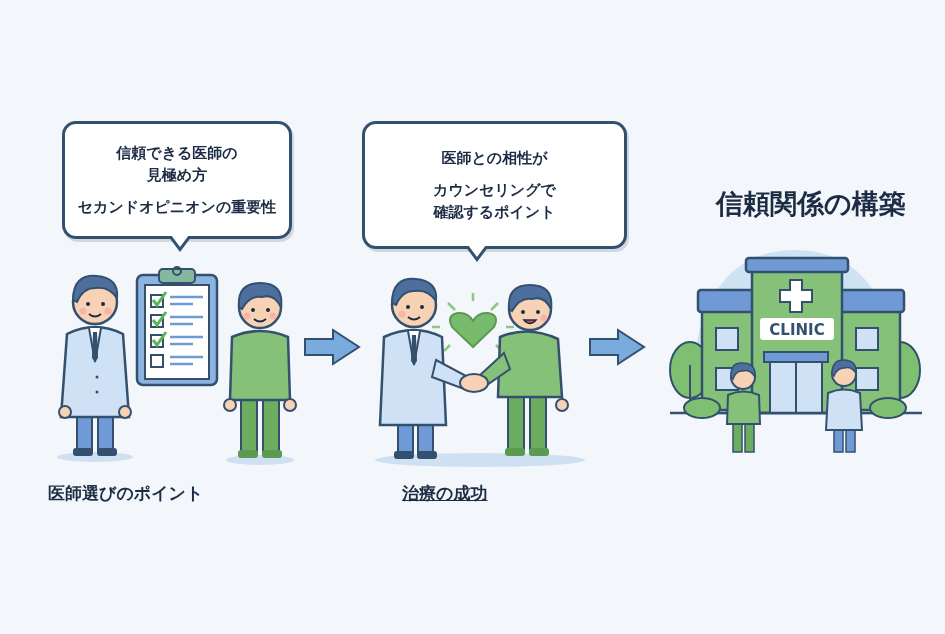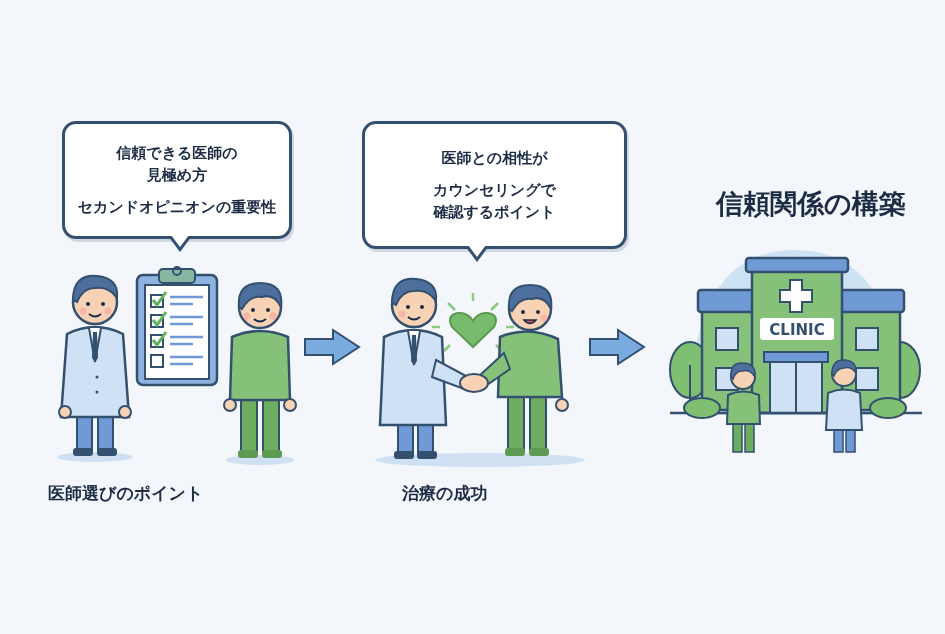--- a/index.html
+++ b/index.html
@@ -189,21 +189,21 @@
     <circle cx="192" cy="140" r="6" fill="#f7d2b5" stroke="#34506f" stroke-width="2"></circle>
     <circle cx="160" cy="44" r="21" fill="#f7d2b5" stroke="#34506f" stroke-width="2.5"></circle>
     <path d="M139 44 Q137 20 160 20 Q184 20 181 44 Q174 30 162 34 Q150 32 142 46 Z" fill="#4d6f9d" stroke="#34506f" stroke-width="2"></path>
     <circle cx="153" cy="47" r="2" fill="#1d2c45"></circle>
       <circle cx="168" cy="47" r="2" fill="#1d2c45"></circle>
     <path d="M154 55 Q160 62 166 55 Z" fill="#c65b5b" stroke="#1d2c45" stroke-width="1.5"></path>
     <circle cx="174" cy="53" r="3.5" fill="#f5a9a0" opacity="0.7"></circle>
   </svg>
 </div>
 
-<div class="caption" style="left:402px; top:482px;">治療の成功</div>
+<div class="caption" style="left:402px; top:482px;text-decoration:underline;">治療の成功</div>
 
 <div class="abs" style="left:588px; top:328px;">
   <svg width="58" height="38" viewBox="0 0 58 38">
     <path d="M2 11 L30 11 L30 2 L56 19 L30 36 L30 27 L2 27 Z" fill="#79abdf" stroke="#34506f" stroke-width="2"></path>
   </svg>
 </div>
 
 <div class="title" style="left:668px; top:186px;margin-left:48px;">信頼関係の構築</div>
 
 <div class="abs" style="left:660px; top:240px;">

